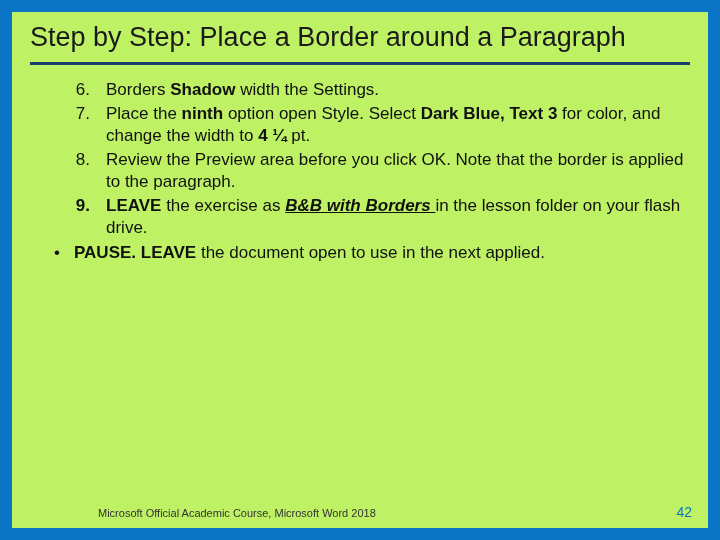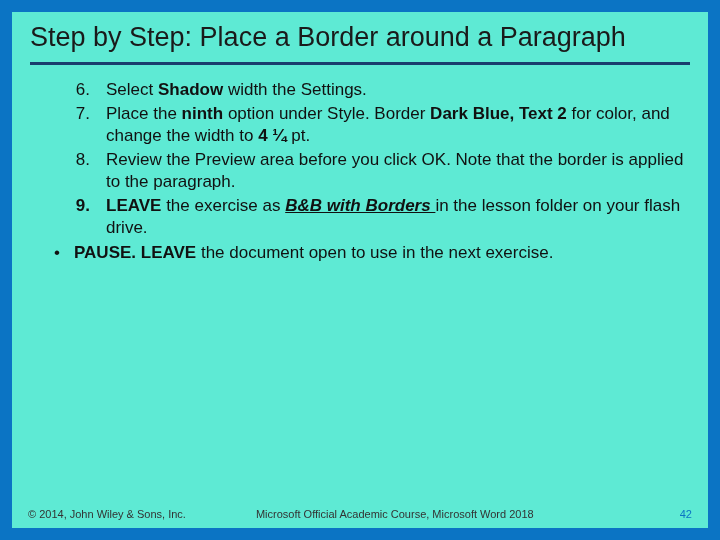--- a/index.html
+++ b/index.html
@@ -1,21 +1,21 @@
 <!DOCTYPE html>
 <html><head>
 <meta charset="utf-8">
 <style>
   * { box-sizing: border-box; margin: 0; padding: 0; }
   html, body { width: 720px; height: 540px; font-family: Arial, Helvetica, sans-serif; }
   .slide {
     width: 720px;
     height: 540px;
     border: 12px solid #0b74c4;
-    background: #5eead4;
+    background: #bef264;
     position: relative;
   }
   .content {
     padding: 10px 18px 0 18px;
   }
   .title {
     font-size: 27px;
     font-weight: normal;
     color: #1a1a1a;
     line-height: 1.18;
@@ -56,66 +56,65 @@
     position: absolute;
     left: 0; right: 0; bottom: 8px;
     display: flex;
     align-items: baseline;
     padding: 0 16px;
     font-size: 11px;
     color: #333;
   }
   .footer .copyright { flex: 0 0 auto; }
   .footer .course { flex: 1 1 auto; text-align: left; padding-left: 70px; }
-  .footer .pagenum { flex: 0 0 auto; color: #0b74c4; font-size: 11px; }
+  .footer .pagenum { flex: 0 0 auto; color: #0b74c4; font-size: 14px; }
 </style>
 </head>
 <body>
 
 <div class="slide">
   <div class="content">
 
     <div class="title">Step by Step: Place a Border around a Paragraph</div>
 
     <div class="steps">
 
       <div class="step-row">
         <div class="step-num">6.</div>
         <div class="step-text">
-          <span>Select </span><span class="b">Shadow </span><span>width the Settings.</span>
+          <span>Borders </span><span class="b">Shadow </span><span>width the Settings.</span>
         </div>
       </div>
 
       <div class="step-row">
         <div class="step-num">7.</div>
         <div class="step-text">
-          <span>Place the </span><span class="b">ninth </span><span>option under Style. Border </span><span class="b">Dark Blue, Text 2 </span><span>for color, and change the width to </span><span class="b">4 ¼ </span><span>pt.</span>
+          <span>Place the </span><span class="b">ninth </span><span>option open Style. Select </span><span class="b">Dark Blue, Text 3 </span><span>for color, and change the width to </span><span class="b">4 ¼ </span><span>pt.</span>
         </div>
       </div>
 
       <div class="step-row">
         <div class="step-num">8.</div>
         <div class="step-text">Review the Preview area before you click OK. Note that the border is applied to the paragraph.</div>
       </div>
 
       <div class="step-row">
         <div class="step-num bold">9.</div>
         <div class="step-text">
           <span class="b">LEAVE </span><span>the exercise as </span><span class="b" style="font-style:italic;text-decoration:underline;">B&amp;B with Borders </span><span>in the lesson folder on your flash drive.</span>
         </div>
       </div>
 
       <div class="bullet-row">
         <div class="bullet-mark">•</div>
         <div class="bullet-text">
-          <span class="b">PAUSE. LEAVE </span><span>the document open to use in the next exercise.</span>
+          <span class="b">PAUSE. LEAVE </span><span>the document open to use in the next applied.</span>
         </div>
       </div>
 
     </div>
   </div>
 
   <div class="footer">
-    <div class="copyright">© 2014, John Wiley &amp; Sons, Inc.</div>
     <div class="course">Microsoft Official Academic Course, Microsoft Word 2018</div>
     <div class="pagenum">42</div>
   </div>
 </div>
 
 </body></html>

